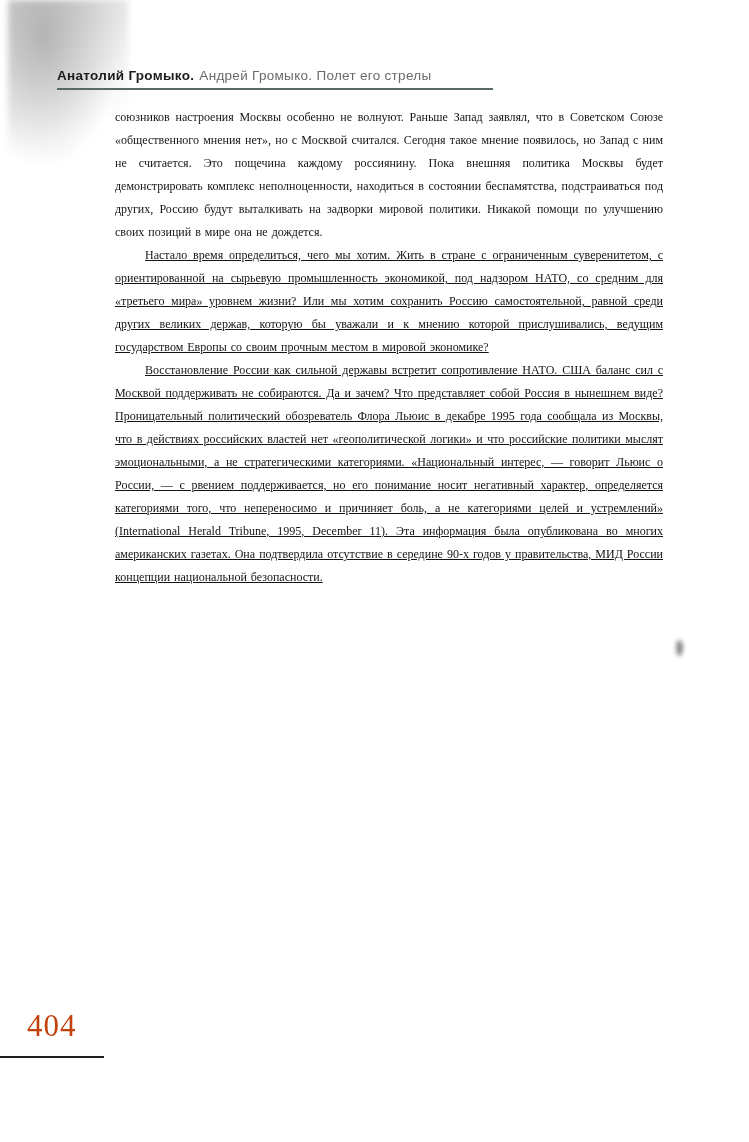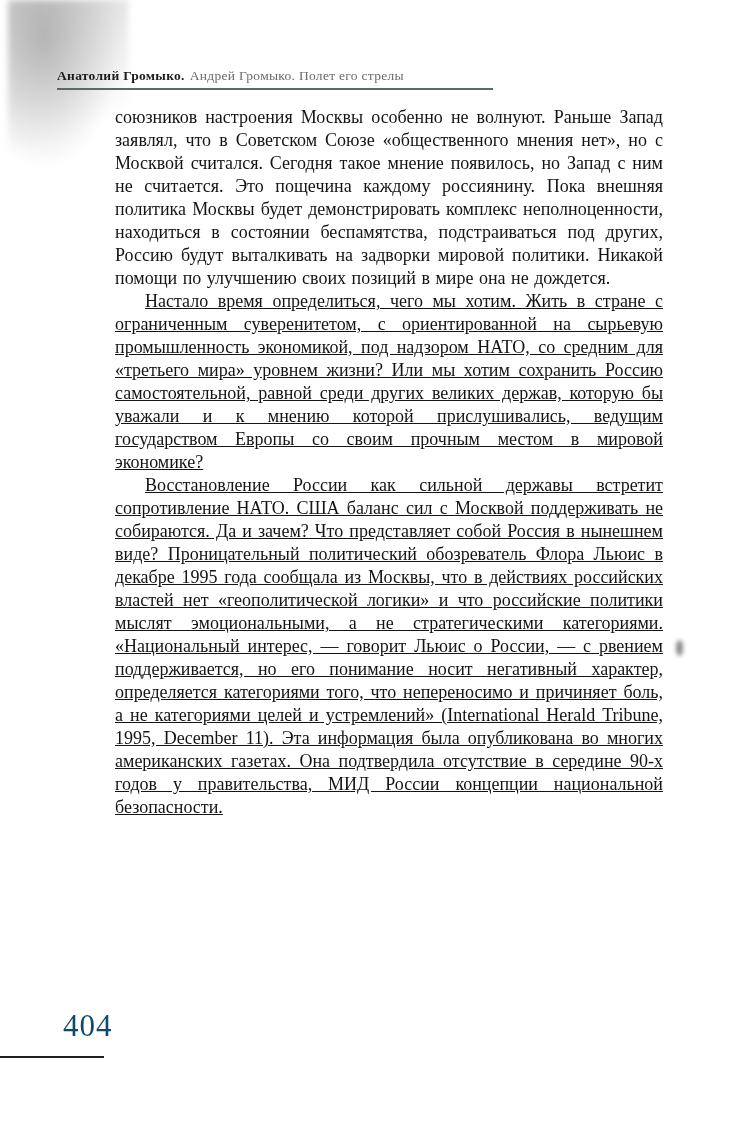--- a/index.html
+++ b/index.html
@@ -39,21 +39,21 @@
     border-radius: 50%;
     filter: blur(2px);
     opacity: 0.65;
     pointer-events: none;
   }
   .running-header {
     position: absolute;
     left: 57px;
     top: 68px;
     width: 440px;
-    font-family: Liberation Serif, serif;
+    font-family: Liberation Sans, sans-serif;
     font-size: 13.5px;
     letter-spacing: 0.3px;
     white-space: nowrap;
   }
   .running-header .author {
     font-weight: bold;
     color: #1c1c1c;
   }
   .running-header .title {
     color: #6a6a6a;
@@ -66,42 +66,41 @@
     width: 436px;
     height: 2px;
     background: #5b6a63;
   }
   .body-text {
     position: absolute;
     left: 115px;
     top: 106px;
     width: 548px;
     font-family: "Liberation Serif", serif;
-    font-size: 18px;
+    font-size: 12px;
     line-height: 23px;
     color: #141414;
     text-align: justify;
     word-spacing: 1px;
   }
   .body-text p {
     margin: 0;
   }
   .body-text p.indent {
     text-indent: 30px;
     text-decoration: underline;
   }
   .page-number {
     position: absolute;
     left: 27px;
     top: 1008px;
     font-family: "Liberation Serif", serif;
     font-size: 31px;
-    color: #0c4a6e;
+    color: #c2410c;
     letter-spacing: 1px;
-    margin-left: 36px;
   }
   .page-number-rule {
     position: absolute;
     left: 0;
     top: 1056px;
     width: 104px;
     height: 2px;
     background: #1e1e1e;
   }
 </style>

